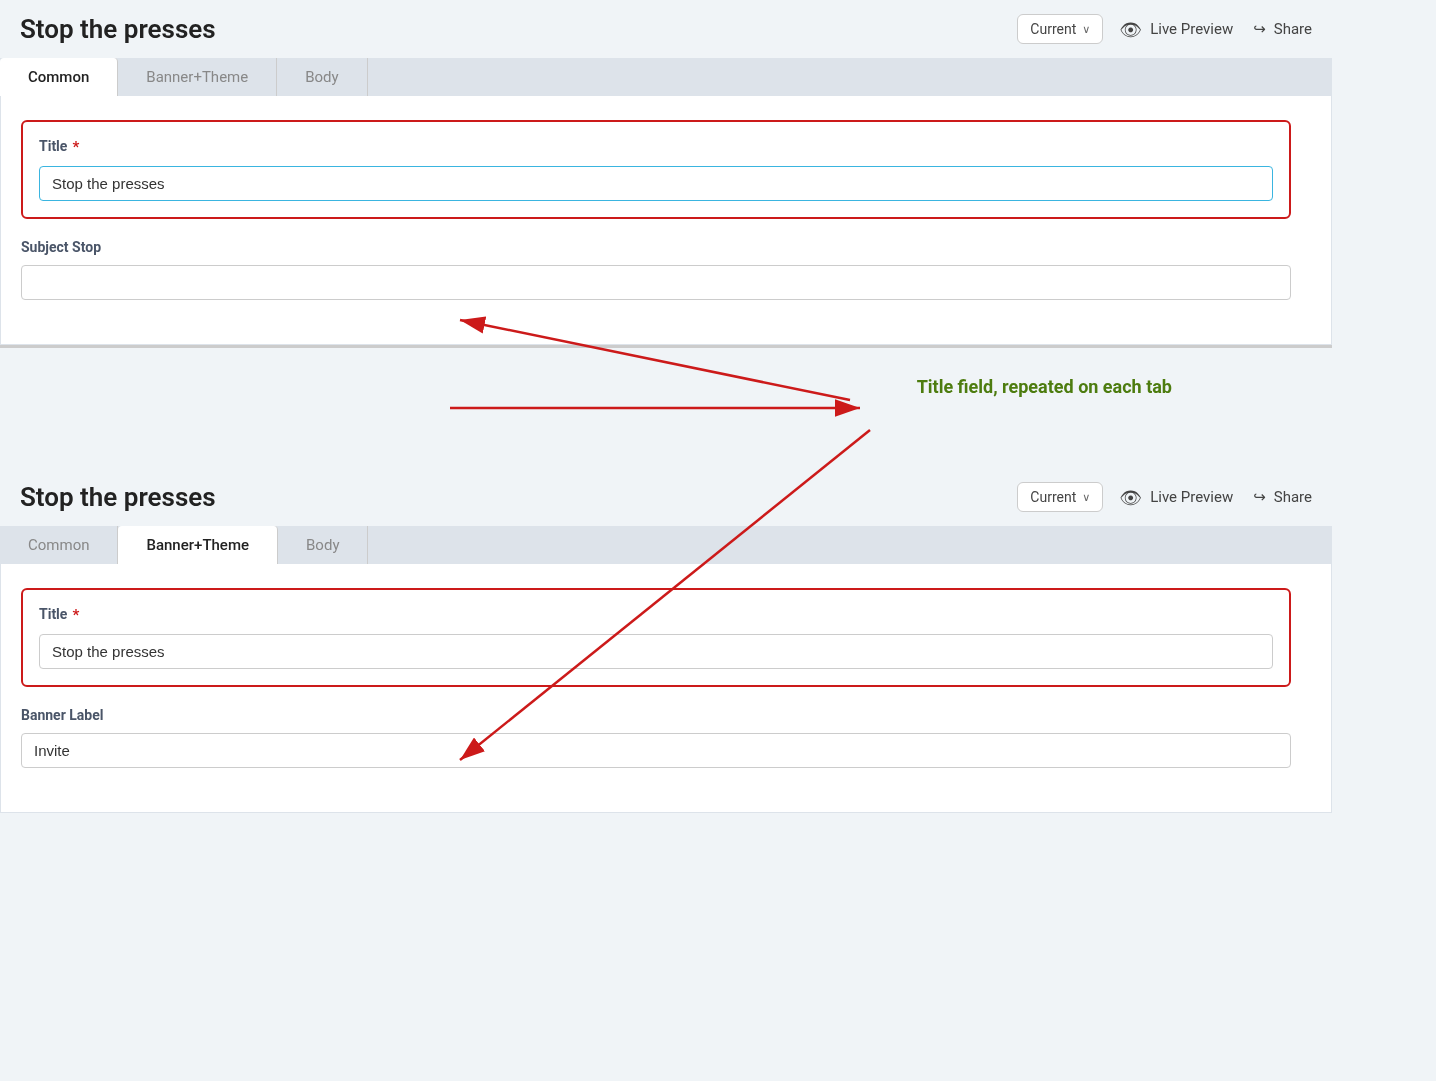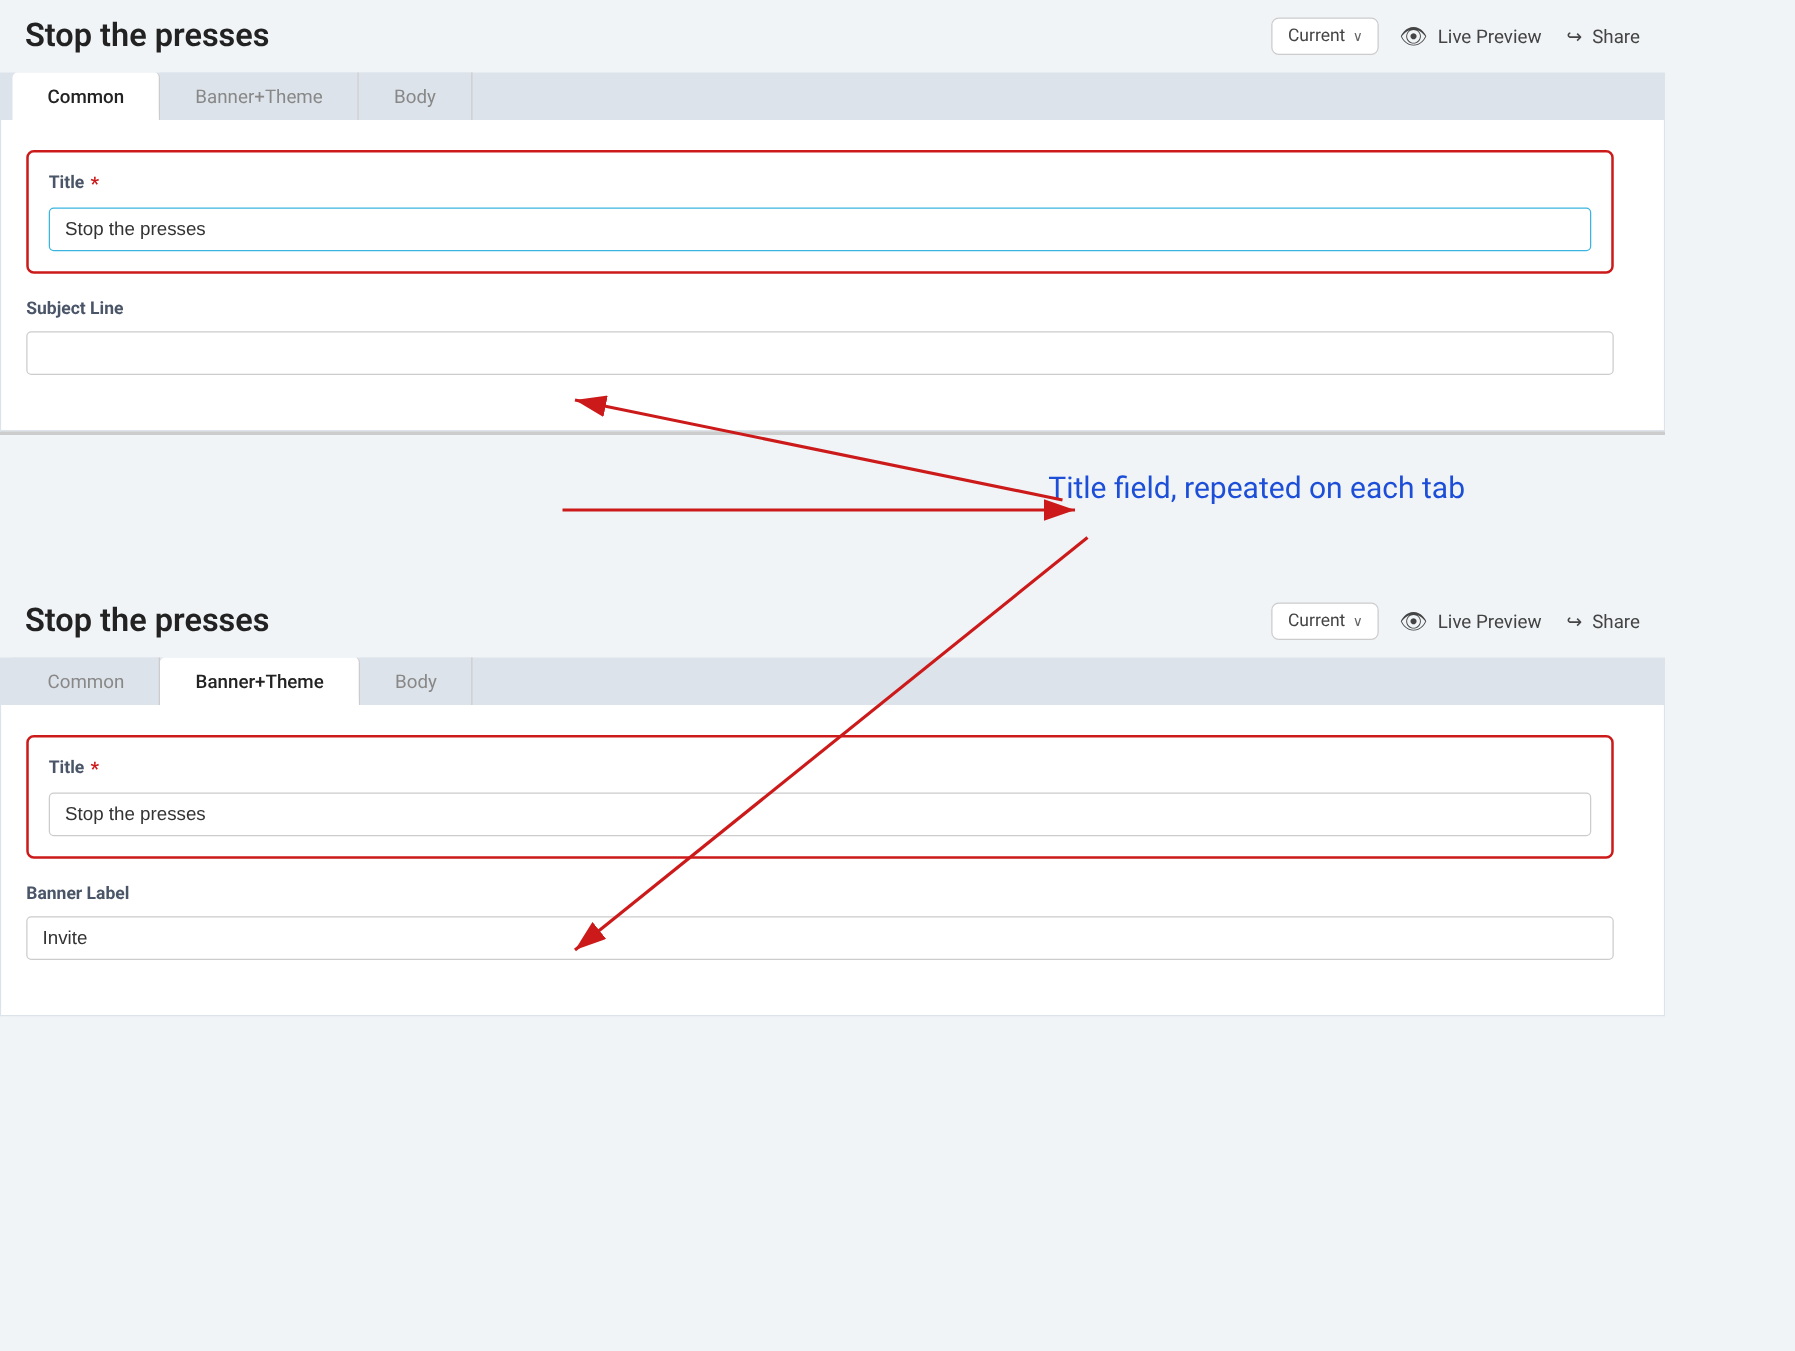--- a/index.html
+++ b/index.html
@@ -71,21 +71,21 @@
       gap: 8px;
       color: #444;
       font-size: 15px;
       cursor: pointer;
     }
 
     
     .tabs {
       display: flex;
       background: #dde3ea;
-      padding: 0 0 0 10px;
+      padding: 0 0 0 0;
       border-bottom: none;
     }
 
     .tab {
       padding: 10px 28px;
       font-size: 15px;
       cursor: pointer;
       color: #888;
       border-right: 1px solid #ccc;
       background: #dde3ea;
@@ -228,32 +228,32 @@
         <div class="field-group-highlighted">
           <div class="field-label">
             <span>Title</span>
             <span class="required-star">*</span>
           </div>
           <input class="text-input" type="text" value="Stop the presses" style="">
         </div>
 
         <div class="field-group">
           <div class="field-label">
-            <span>Subject Line</span>
+            <span>Subject Stop</span>
           </div>
           <input class="text-input-normal" type="text" value="" style="">
         </div>
 
       </div>
     </div>
   </div>
 
   <div style="position: relative; height: 120px; background: #f0f4f7;">
 
-    <div style="position: absolute; right: 160px; top: 28px; color: #1d4ed8; font-size: 24px; font-weight: 400; z-index: 20; pointer-events: none;">Title field, repeated on each tab</div>
+    <div style="position: absolute; right: 160px; top: 28px; color: #4d7c0f; font-size: 18px; font-weight: 700; z-index: 20; pointer-events: none;">Title field, repeated on each tab</div>
 
     <svg style="position:absolute;top:0;left:0;width:100%;height:100%;pointer-events:none;overflow:visible;">
 
       <defs>
         <marker id="arrowhead1" markerWidth="10" markerHeight="7" refX="10" refY="3.5" orient="auto">
           <polygon points="0 0, 10 3.5, 0 7" fill="#cc1a1a"></polygon>
         </marker>
       </defs>
       <line x1="450" y1="60" x2="860" y2="60" stroke="#cc1a1a" stroke-width="2.5" marker-end="url(#arrowhead1)"></line>
     </svg>

